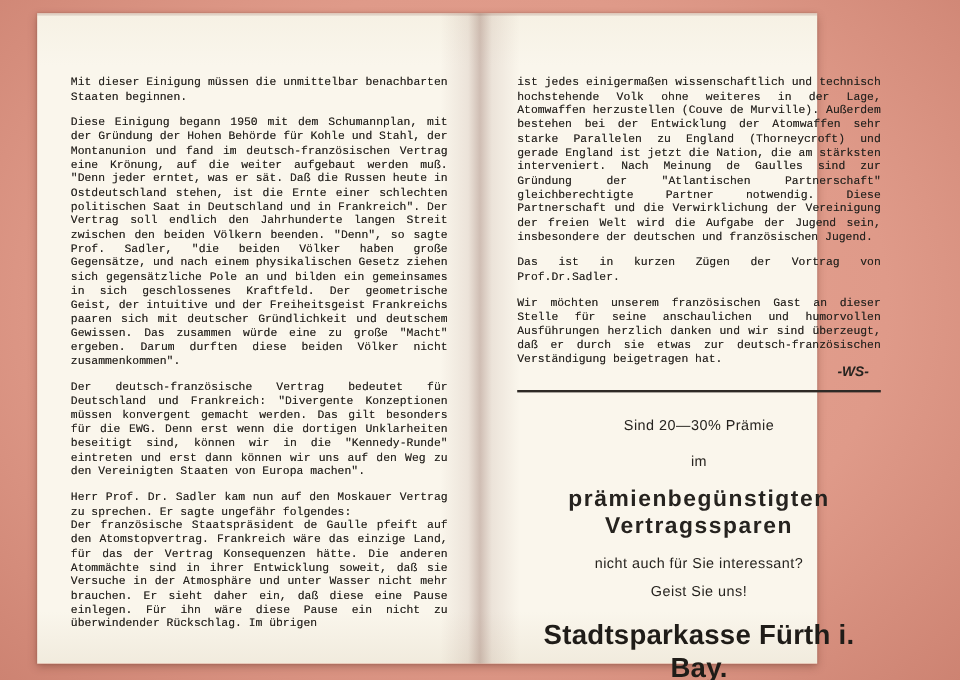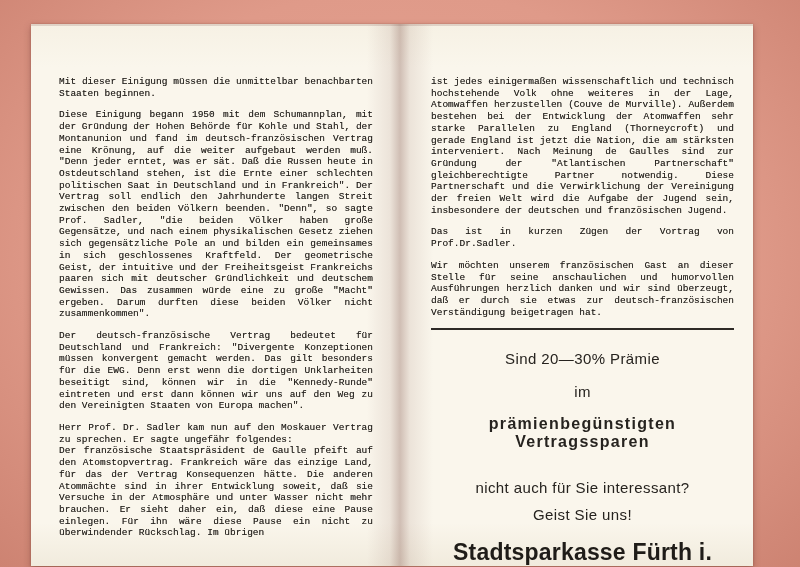--- a/index.html
+++ b/index.html
@@ -4,21 +4,21 @@
 <style>
   html,body{margin:0;padding:0;}
   body{
     width:800px;height:567px;
     background:radial-gradient(ellipse at 50% 45%, #e7a493 0%, #df9a89 60%, #cd8372 100%);
     font-family:"Liberation Sans",sans-serif;
     overflow:hidden;
   }
   .spread{position:relative;width:800px;height:567px;}
   .paper{
-    position:absolute;left:31px;top:24px;width:722px;height:542px;
+    position:absolute;left:31px;top:11px;width:650px;height:542px;
     background:linear-gradient(to bottom,#f6f1e4 0%,#faf6ec 8%,#faf6ec 92%,#f1ebdd 100%);
     box-shadow:0 3px 7px rgba(80,35,25,0.35), 0 0 2px rgba(80,35,25,0.25);
   }
   .gutter{
     position:absolute;left:336px;top:0;width:66px;height:100%;
     background:linear-gradient(to right, rgba(110,60,50,0) 0%, rgba(110,60,50,0.10) 35%, rgba(110,60,50,0.30) 50%, rgba(110,60,50,0.10) 65%, rgba(110,60,50,0) 100%);
     pointer-events:none;
   }
   .edge-top{position:absolute;left:0;top:0;width:100%;height:2px;background:rgba(120,70,60,0.18);}
   .col{position:absolute;top:52px;}
@@ -31,24 +31,24 @@
     text-shadow:0 0 0.4px rgba(38,35,31,0.55);
   }
   .tw.no-gap{margin-bottom:0;}
   .sig{
     font-family:"Liberation Sans",sans-serif;
     font-weight:bold;font-style:italic;font-size:11.5px;color:#26231f;
     text-align:right;padding-right:10px;margin-top:-11.7px;
   }
   .rule{height:2px;background:#2e2a26;margin-top:9px;}
   .ad{margin-top:20px;text-align:center;color:#26231f;}
-  .ad-line{font-size:15px;letter-spacing:0.4px;}
+  .ad-line{font-size:12px;letter-spacing:0.4px;}
   .ad-l2{margin-top:16px;}
-  .ad-l3{margin-top:15px;font-weight:bold;font-size:16px;letter-spacing:1.3px;}
-  .ad-l4{margin-top:28px;}
+  .ad-l3{margin-top:15px;font-weight:bold;font-size:19px;letter-spacing:1.3px;}
+  .ad-l4{margin-top:12px;}
   .ad-l5{margin-top:10px;}
   .ad-l6{margin-top:9px;}
   .ad-brand{
     margin-top:16px;font-weight:bold;font-size:23px;letter-spacing:0.2px;color:#1f1c18;
   }
 </style>
 </head>
 <body>
 
 <div class="spread">
@@ -61,20 +61,21 @@
       <p class="tw">Diese Einigung begann 1950 mit dem Schumannplan, mit der Gründung der Hohen Behörde für Kohle und Stahl, der Montanunion und fand im deutsch-französischen Vertrag eine Krönung, auf die weiter aufgebaut werden muß. "Denn jeder erntet, was er sät. Daß die Russen heute in Ostdeutschland stehen, ist die Ernte einer schlechten politischen Saat in Deutschland und in Frankreich". Der Vertrag soll endlich den Jahrhunderte langen Streit zwischen den beiden Völkern beenden. "Denn", so sagte Prof. Sadler, "die beiden Völker haben große Gegensätze, und nach einem physikalischen Gesetz ziehen sich gegensätzliche Pole an und bilden ein gemeinsames in sich geschlossenes Kraftfeld. Der geometrische Geist, der intuitive und der Freiheitsgeist Frankreichs paaren sich mit deutscher Gründlichkeit und deutschem Gewissen. Das zusammen würde eine zu große "Macht" ergeben. Darum durften diese beiden Völker nicht zusammenkommen".</p>
       <p class="tw">Der deutsch-französische Vertrag bedeutet für Deutschland und Frankreich: "Divergente Konzeptionen müssen konvergent gemacht werden. Das gilt besonders für die EWG. Denn erst wenn die dortigen Unklarheiten beseitigt sind, können wir in die "Kennedy-Runde" eintreten und erst dann können wir uns auf den Weg zu den Vereinigten Staaten von Europa machen".</p>
       <p class="tw no-gap">Herr Prof. Dr. Sadler kam nun auf den Moskauer Vertrag zu sprechen. Er sagte ungefähr folgendes:</p>
       <p class="tw">Der französische Staatspräsident de Gaulle pfeift auf den Atomstopvertrag. Frankreich wäre das einzige Land, für das der Vertrag Konsequenzen hätte. Die anderen Atommächte sind in ihrer Entwicklung soweit, daß sie Versuche in der Atmosphäre und unter Wasser nicht mehr brauchen. Er sieht daher ein, daß diese eine Pause einlegen. Für ihn wäre diese Pause ein nicht zu überwindender Rückschlag. Im übrigen</p>
     </div>
 
     <div class="col col-right">
       <p class="tw">ist jedes einigermaßen wissenschaftlich und technisch hochstehende Volk ohne weiteres in der Lage, Atomwaffen herzustellen (Couve de Murville). Außerdem bestehen bei der Entwicklung der Atomwaffen sehr starke Parallelen zu England (Thorneycroft) und gerade England ist jetzt die Nation, die am stärksten interveniert. Nach Meinung de Gaulles sind zur Gründung der "Atlantischen Partnerschaft" gleichberechtigte Partner notwendig. Diese Partnerschaft und die Verwirklichung der Vereinigung der freien Welt wird die Aufgabe der Jugend sein, insbesondere der deutschen und französischen Jugend.</p>
       <p class="tw">Das ist in kurzen Zügen der Vortrag von Prof.Dr.Sadler.</p>
       <p class="tw">Wir möchten unserem französischen Gast an dieser Stelle für seine anschaulichen und humorvollen Ausführungen herzlich danken und wir sind überzeugt, daß er durch sie etwas zur deutsch-französischen Verständigung beigetragen hat.</p>
+      <div class="sig">-WS-</div>
       <div class="rule"></div>
 
       <div class="ad">
         <div class="ad-line ad-l1">Sind 20—30% Prämie</div>
         <div class="ad-line ad-l2">im</div>
         <div class="ad-line ad-l3">prämienbegünstigten Vertragssparen</div>
         <div class="ad-line ad-l4">nicht auch für Sie interessant?</div>
         <div class="ad-line ad-l5">Geist Sie uns!</div>
         <div class="ad-brand">Stadtsparkasse Fürth i. Bay.</div>
       </div>

